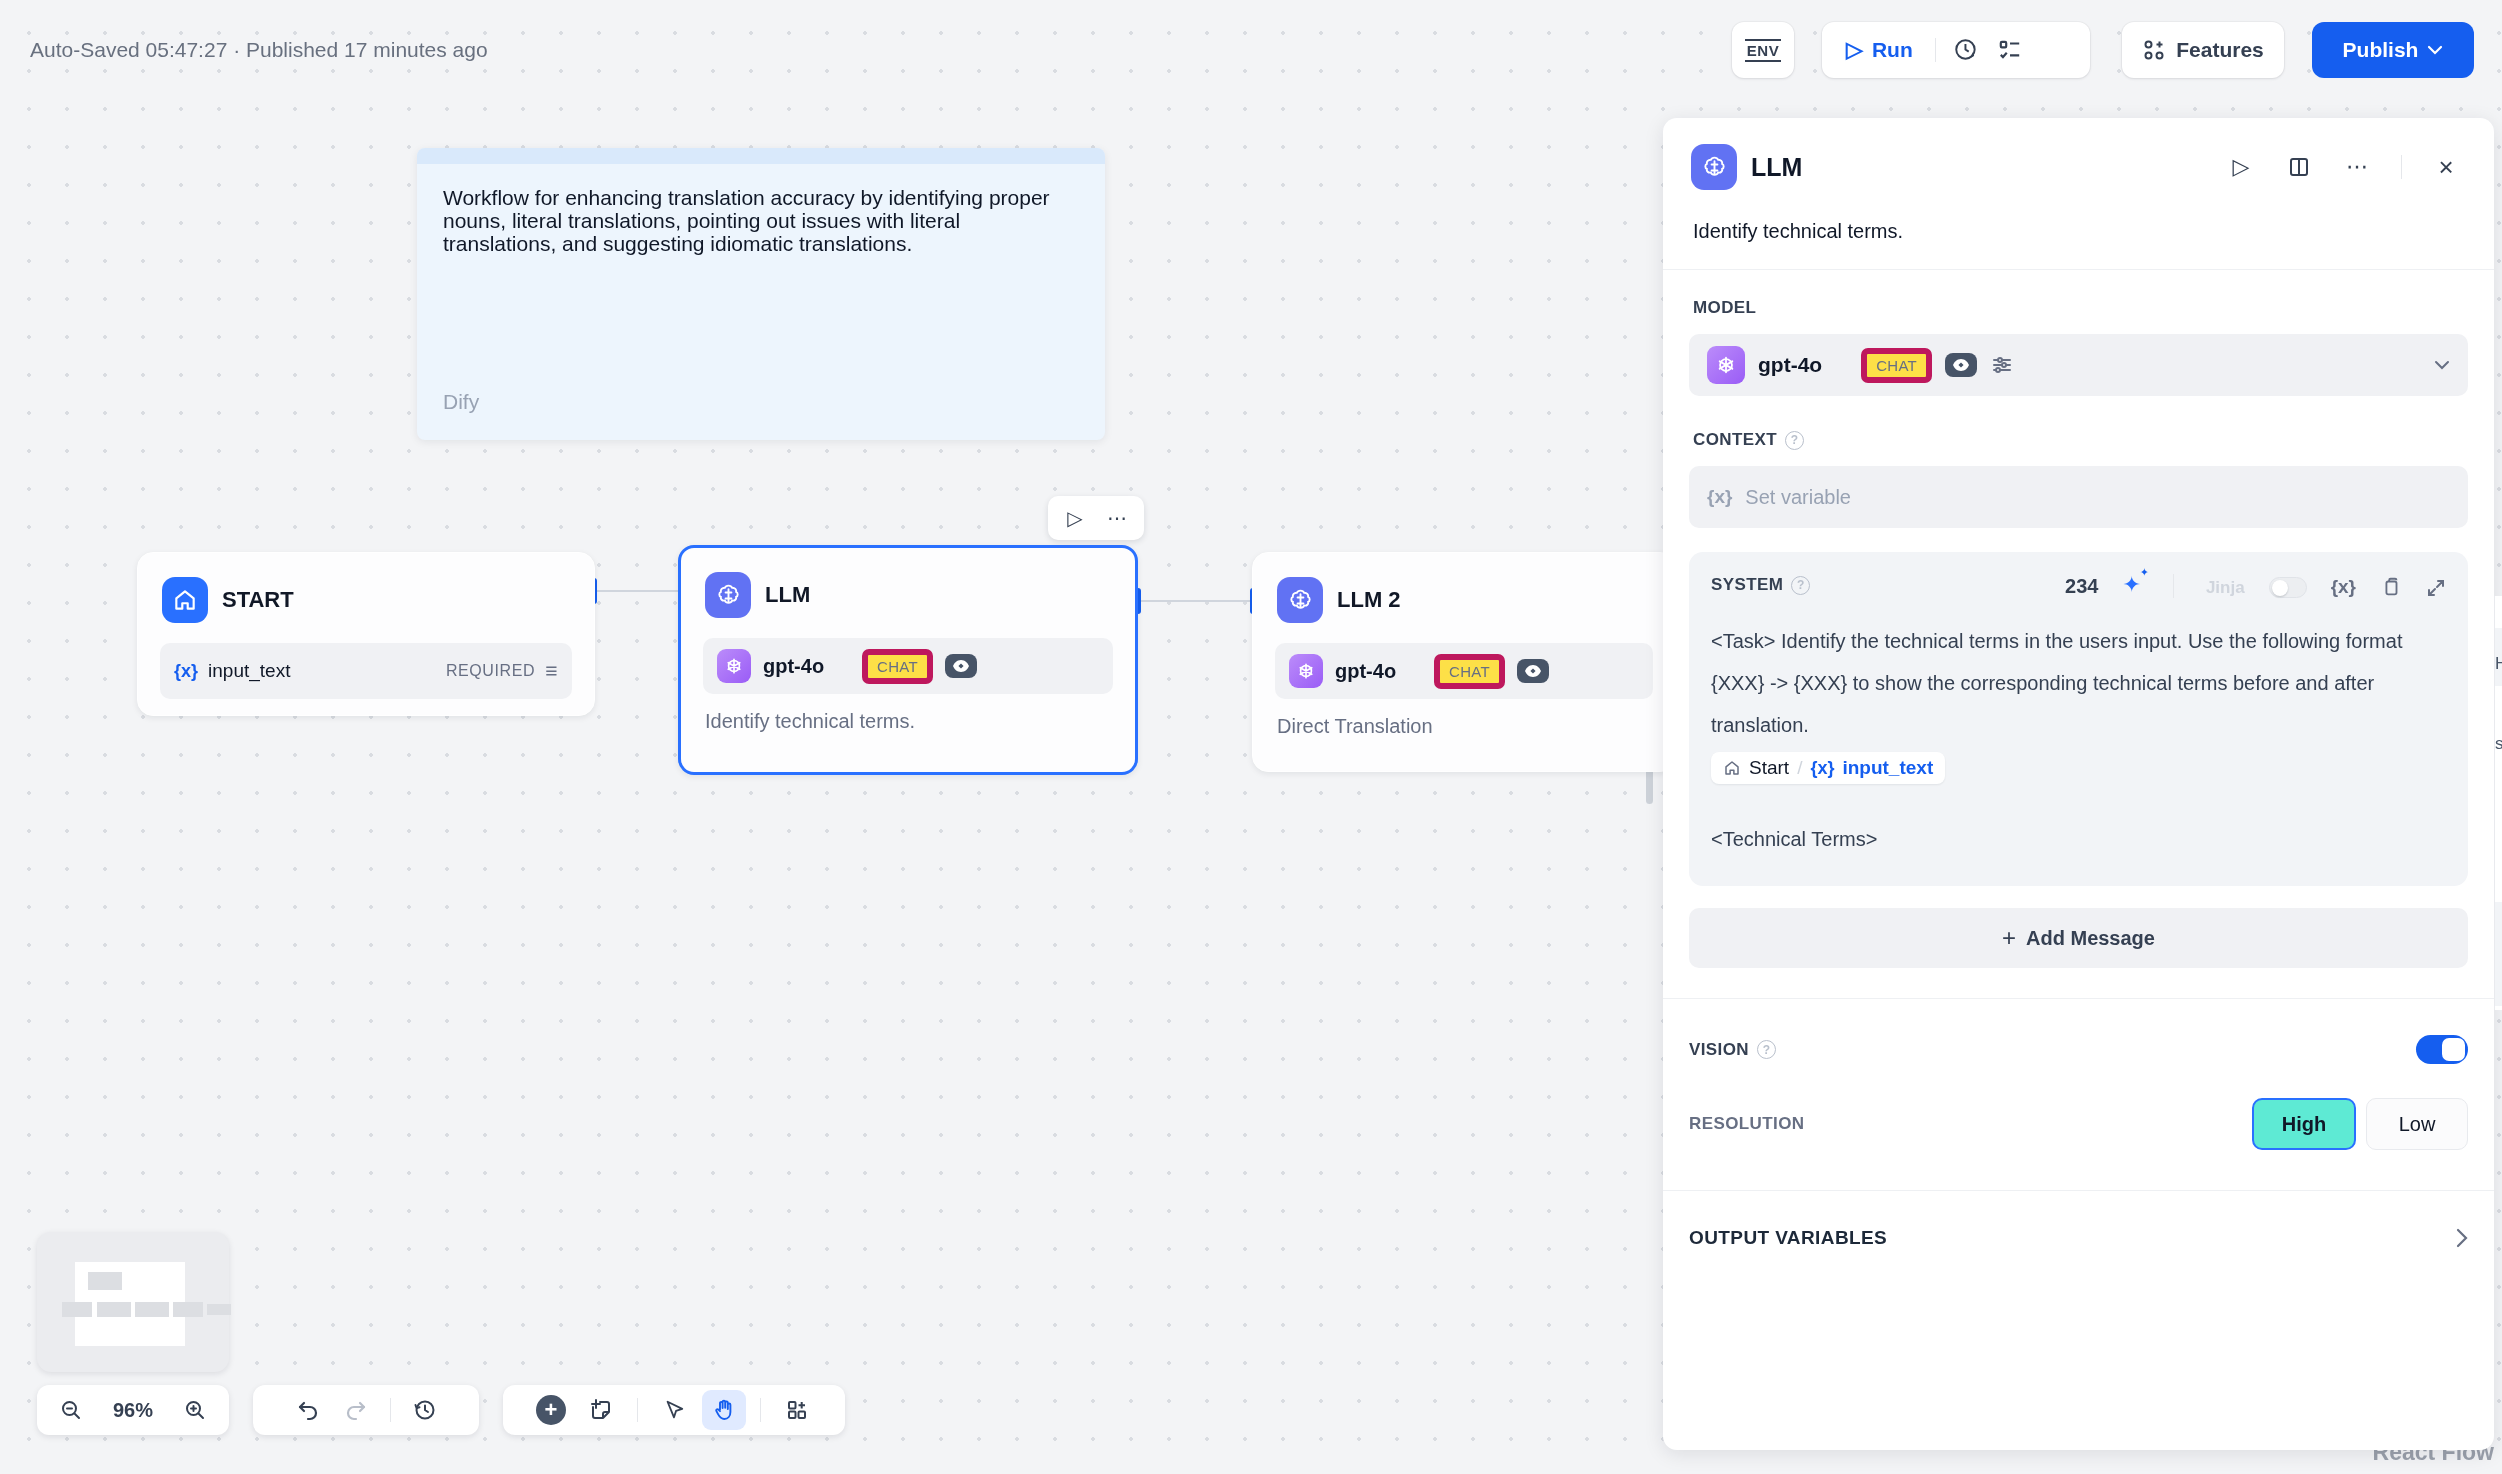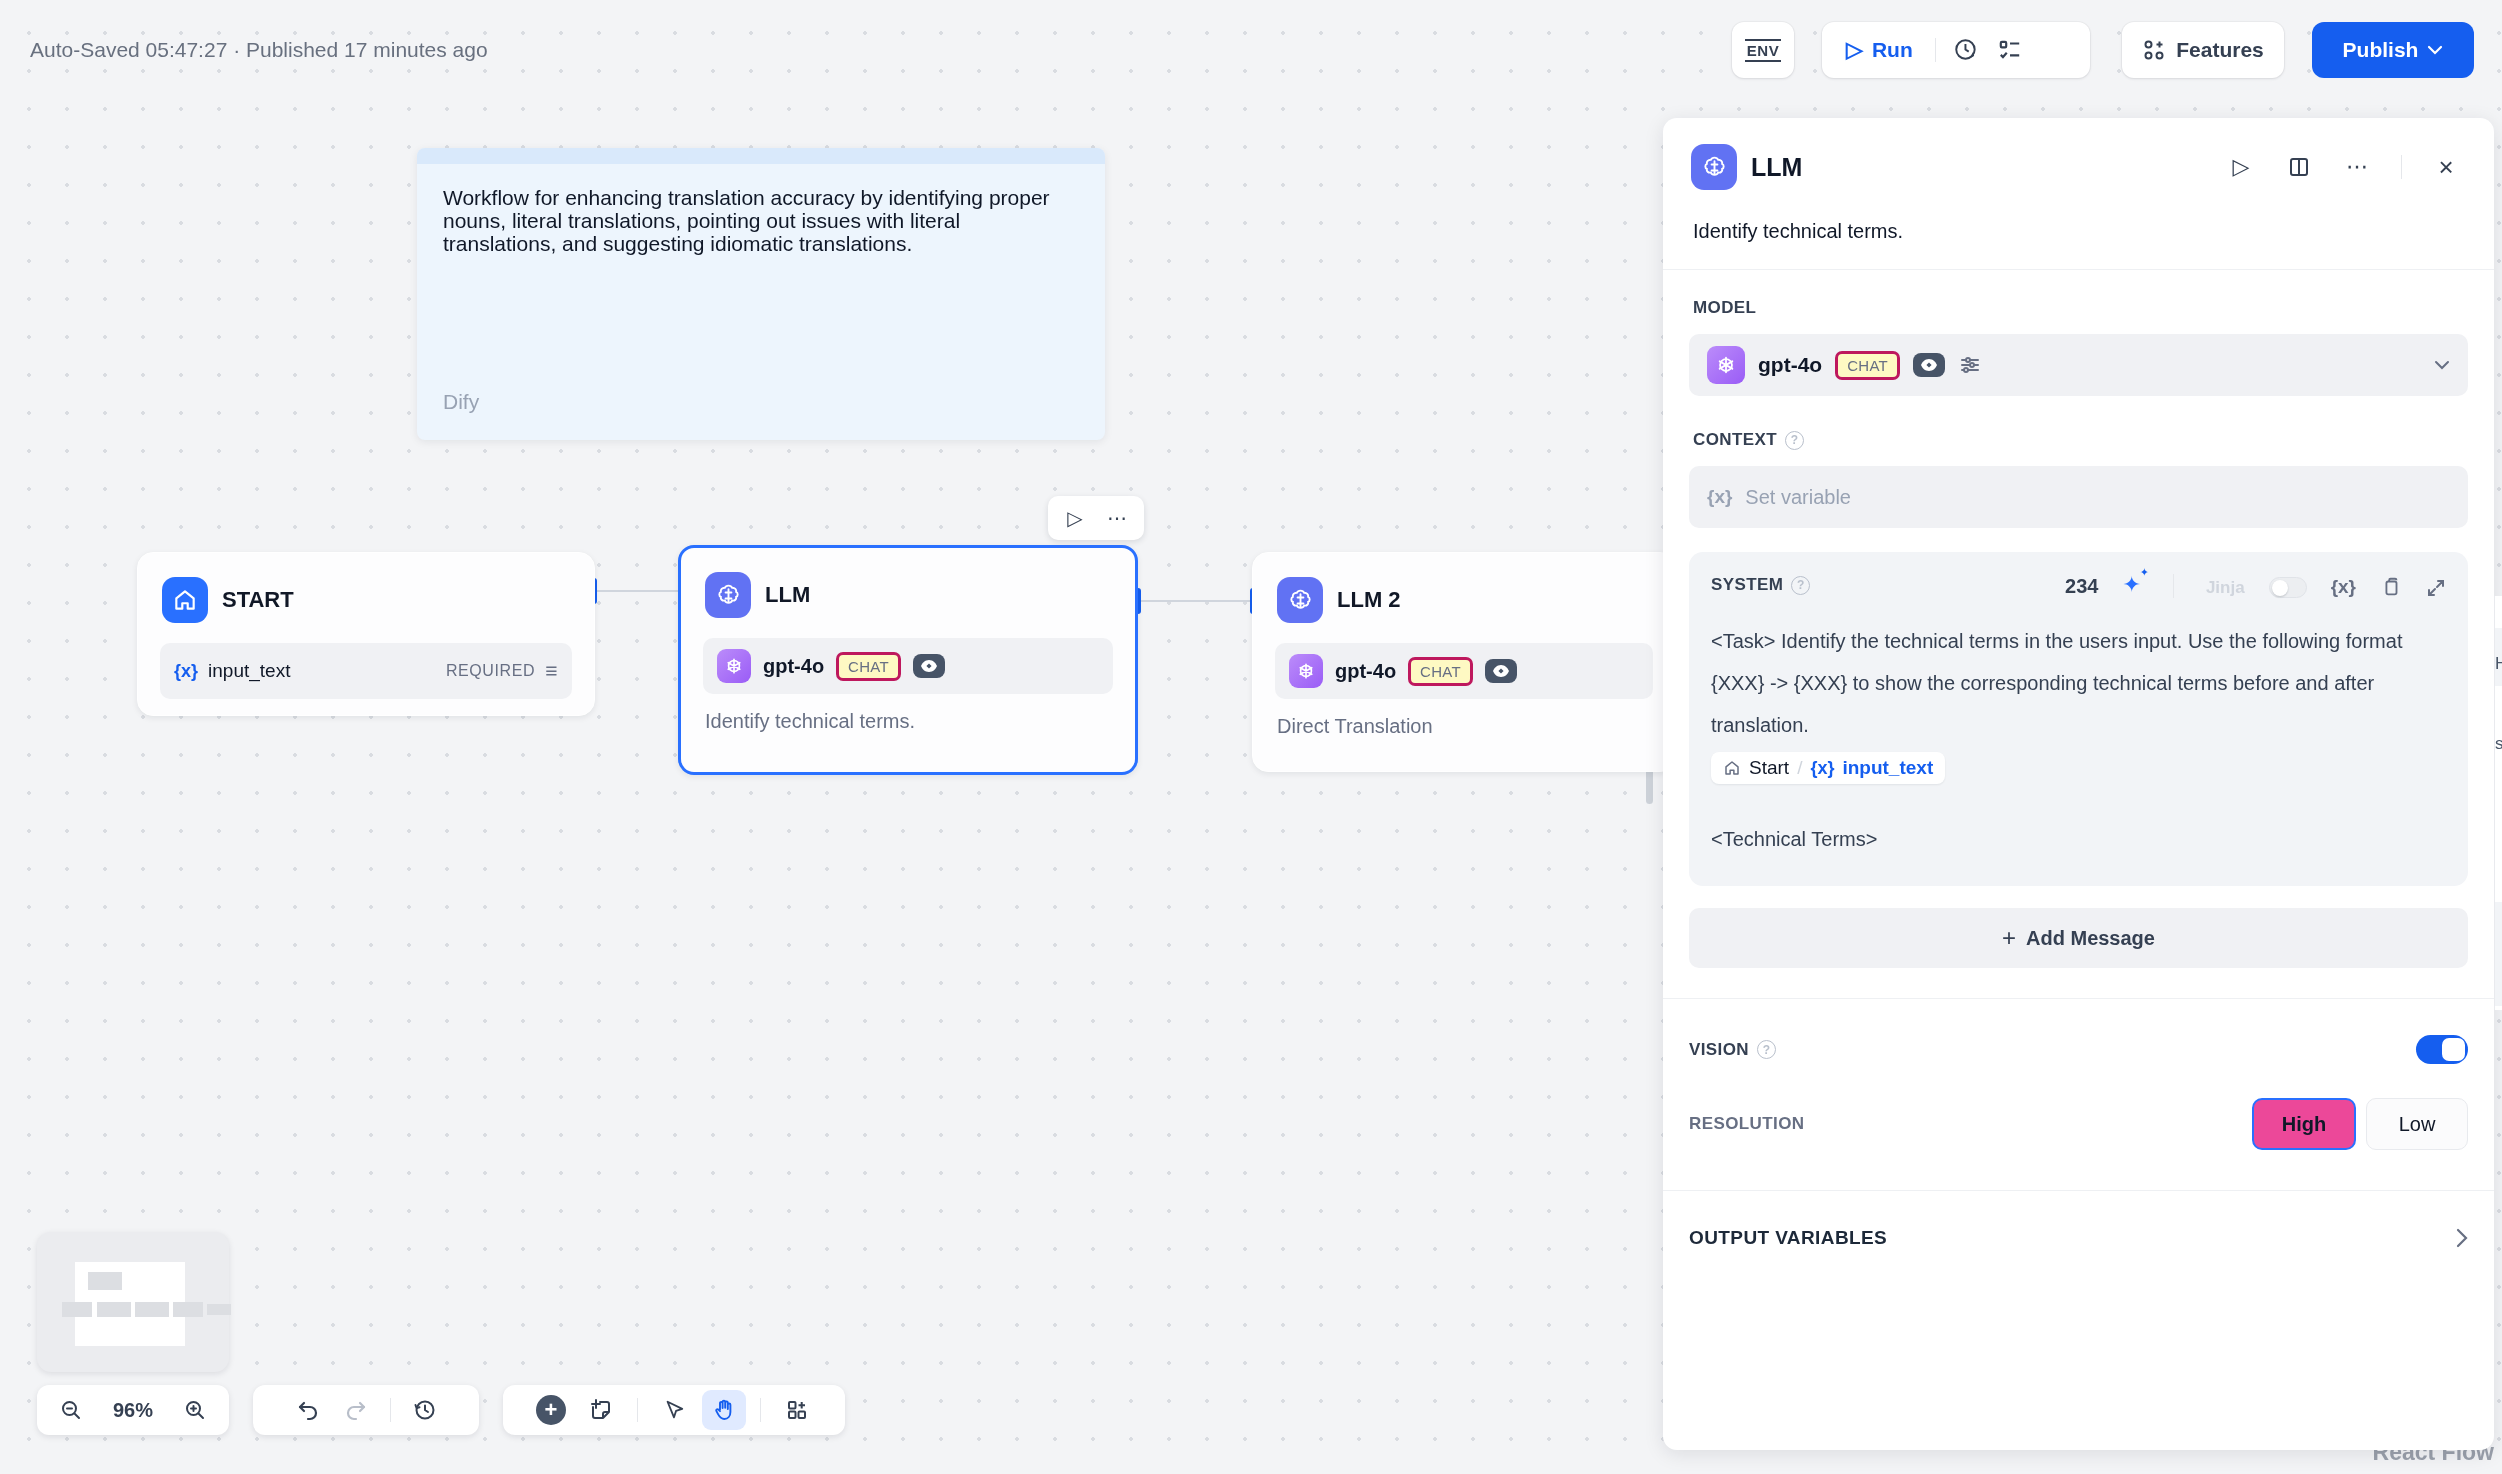--- a/index.html
+++ b/index.html
@@ -42,21 +42,21 @@
   
   .node { background:#fdfdfe; border-radius:16px; box-shadow:0 2px 6px rgba(16,24,40,.08); border:1px solid #fff; }
   .node.selected { border:3px solid #2970FF; }
   .node-head { display:flex; align-items:center; gap:14px; padding:24px 22px 0 24px; }
   .node-icon { width:46px; height:46px; border-radius:13px; display:flex; align-items:center; justify-content:center; flex:0 0 auto; }
   .node-title { font-size:22px; font-weight:700; color:#111827; }
   .node-pill { margin:20px 22px 0 22px; background:#f0f1f4; border-radius:10px; height:56px; display:flex; align-items:center; padding:0 14px; gap:12px; }
   .node-desc { margin:16px 24px 0 24px; font-size:20px; color:#676f83; }
   .gpt-icon { width:34px; height:34px; border-radius:9px; background:linear-gradient(135deg,#bb8cfa,#9a5cf6); display:flex; align-items:center; justify-content:center; flex:0 0 auto; }
   .model-name { font-size:20px; font-weight:700; color:#101828; }
-  .chat-badge { font-size:15px; color:#676f83; border:3px solid #be185d; background:#fef9c3; border-radius:7px; padding:3px 9px; letter-spacing:.3px; }
+  .chat-badge { font-size:15px; color:#676f83; border:6px solid #be185d; background:#fde047; border-radius:7px; padding:3px 9px; letter-spacing:.3px;margin-left:26px; }
   .vision-badge { background:#475467; border-radius:8px; width:32px; height:24px; display:flex; align-items:center; justify-content:center; }
   .var-pill-row { display:flex; align-items:center; justify-content:space-between; width:100%; }
   .var-left { display:flex; align-items:center; gap:10px; font-size:19px; color:#101828; }
   .bracex { color:#155EEF; font-weight:700; font-size:18px; }
   .required { display:flex; align-items:center; gap:10px; color:#676f83; font-size:16px; letter-spacing:.6px; }
   .lines-glyph { font-size:21px; color:#676f83; }
 
   .node-toolbar { left:1048px; top:496px; width:96px; height:44px; background:#fff; border-radius:10px; box-shadow:0 2px 6px rgba(16,24,40,.12); display:flex; align-items:center; justify-content:center; gap:4px; }
   .ntb-btn { width:38px; height:34px; display:flex; align-items:center; justify-content:center; color:#354052; font-size:20px; border-radius:8px; cursor:pointer; }
 
@@ -83,21 +83,21 @@
   .bracex-gray { color:#676f83; font-weight:700; font-size:19px; }
   .prompt { margin-top:22px; font-size:20px; line-height:42px; color:#354052; }
   .var-chip { display:inline-flex; align-items:center; gap:8px; background:#fff; border-radius:8px; padding:5px 12px; box-shadow:0 1px 2px rgba(16,24,40,.08); font-size:19px; margin:6px 0 0 0; }
   .var-chip .slash { color:#d0d5dd; }
   .var-chip .vname { color:#155EEF; font-weight:600; }
   .add-msg { margin:22px 26px 0 26px; background:#f0f1f4; border-radius:10px; height:60px; display:flex; align-items:center; justify-content:center; gap:10px; font-size:20px; font-weight:600; color:#354052; cursor:pointer; }
   .row-between { display:flex; align-items:center; justify-content:space-between; margin:0 26px; }
   .toggle-on { width:52px; height:29px; background:#155EEF; border-radius:15px; position:relative; cursor:pointer; }
   .toggle-on::after { content:""; position:absolute; right:3px; top:3px; width:23px; height:23px; border-radius:7px; background:#fff; }
   .res-btn { height:52px; border-radius:10px; display:flex; align-items:center; justify-content:center; font-size:20px; color:#101828; cursor:pointer; }
-  .res-high { width:104px; background:#ec4899; border:2.5px solid #2970FF; font-weight:600; }
+  .res-high { width:104px; background:#5eead4; border:2.5px solid #2970FF; font-weight:600; }
   .res-low { width:102px; background:#fbfbfc; border:1px solid #e8eaee; margin-left:10px; }
   .out-label { font-size:19px; font-weight:800; color:#1d2939; letter-spacing:.4px; }
 
   .watermark { right:8px; bottom:8px; font-size:23px; font-weight:700; color:#9aa0ab; z-index:5; }
   .edge-peek { left:2494px; top:596px; width:8px; height:414px; background:#fff; border-left:1px solid #e9eaee; z-index:11; font-size:17px; color:#475467; }
   .edge-peek .blk { position:absolute; left:0; width:8px; background:#f2f4f7; }
 
   
   .minimap { left:37px; top:1232px; width:192px; height:140px; background:#ebecef; border-radius:14px; box-shadow:0 2px 6px rgba(16,24,40,.1); }
   .mm-view { position:absolute; left:38px; top:30px; width:110px; height:84px; background:#fff; }

